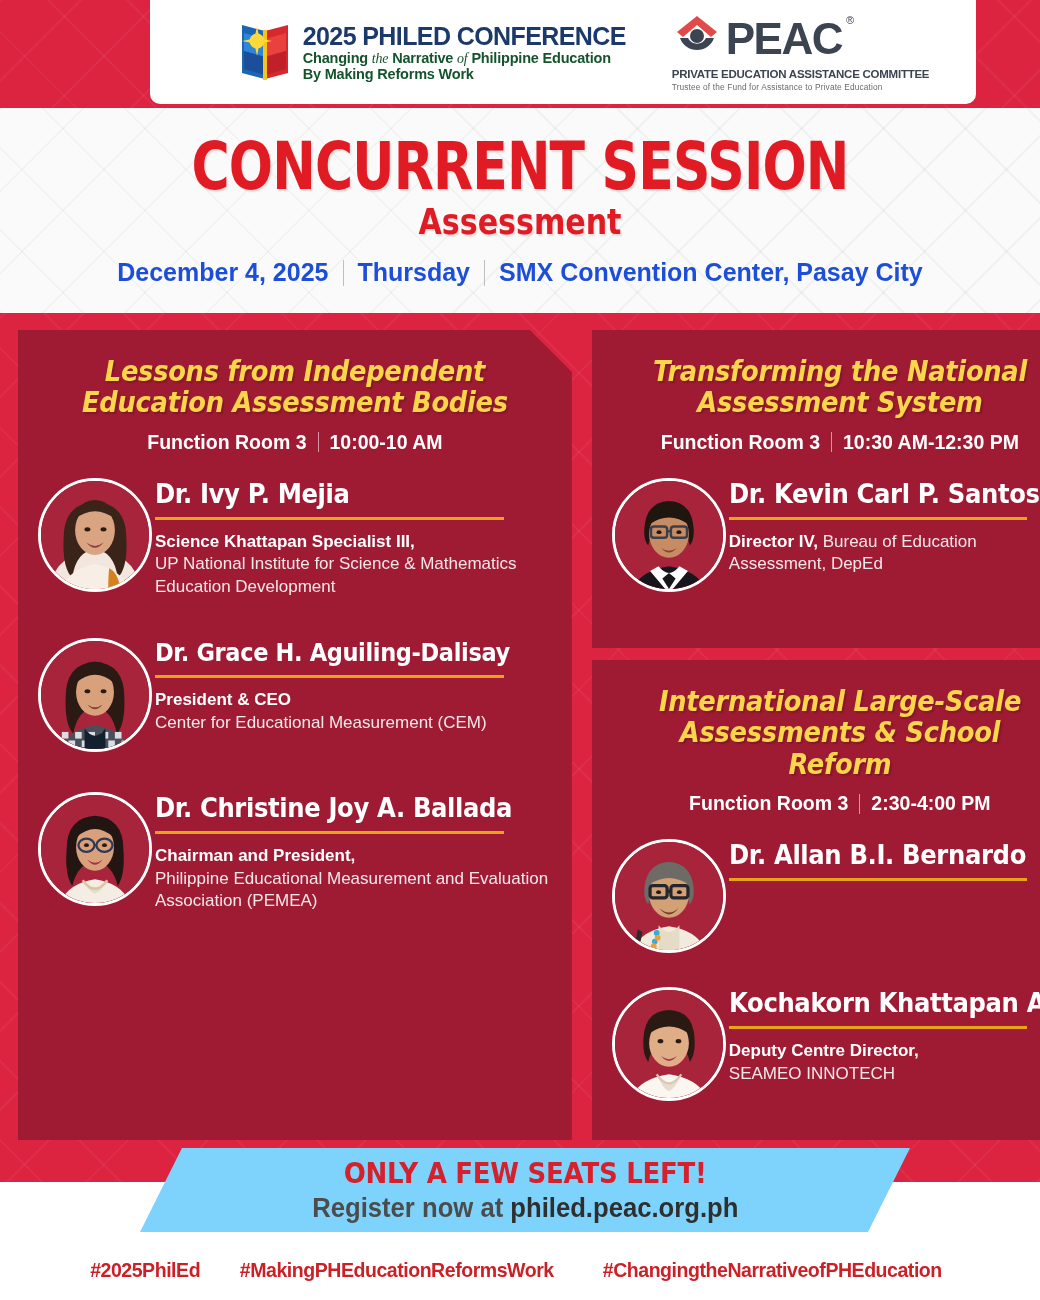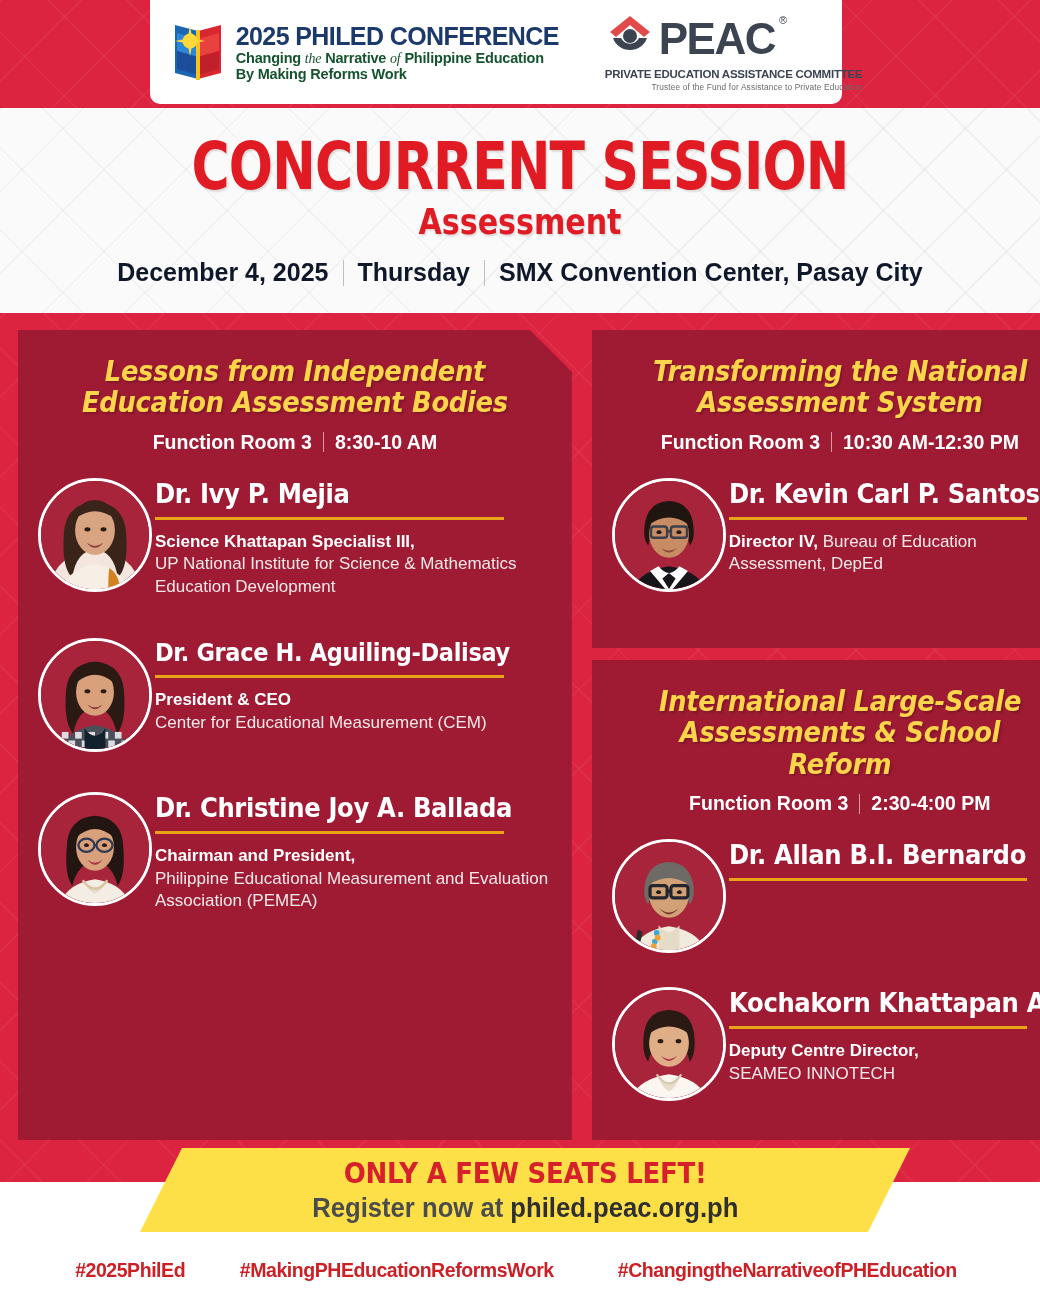--- a/index.html
+++ b/index.html
@@ -34,40 +34,40 @@
     position: absolute; inset: 0;
     background-image:
       repeating-linear-gradient(135deg, rgba(0,0,0,.035) 0 2px, transparent 2px 58px),
       repeating-linear-gradient(45deg,  rgba(0,0,0,.035) 0 2px, transparent 2px 58px);
     pointer-events: none;
   }
 
   
   .logobar {
     position: absolute; top: 0; left: 150px;
-    width: 692px; height: 104px;
+    width: 826px; height: 104px;
     background: #ffffff;
     border-radius: 0 0 10px 10px;
     display: flex; align-items: center; justify-content: center; gap: 46px;
     z-index: 6;
     padding-left: 41px;
   }
   .logo-left { display: flex; align-items: center; gap: 11px; }
   .ph-mark { position: relative; width: 54px; height: 62px; flex: none; }
   .conf-text { line-height: 1.12; }
   .conf-title {
     font-size: 25px; font-weight: bold; letter-spacing: -.6px;
     color: #1B3A6B; white-space: nowrap;
   }
   .conf-sub1, .conf-sub2 {
     font-size: 14.5px; font-weight: bold; color: #14532d;
     letter-spacing: -.2px; white-space: nowrap;
   }
   .conf-sub1 i { font-family: "Liberation Serif", serif; font-weight: normal; font-size: 14px; }
-  .logo-right { text-align: right; }
+  .logo-right { text-align: left; }
   .peac-row { display: flex; align-items: center; gap: 4px; }
   .peac-word {
     font-size: 44px; font-weight: bold; color: #3C4451;
     letter-spacing: -1.5px; line-height: .95;
   }
   .peac-reg { font-size: 11px; color: #3C4451; align-self: flex-start; margin-top: 2px; }
   .peac-l1 {
     font-size: 11.5px; font-weight: bold; color: #3C4451;
     letter-spacing: -.25px; margin-top: 2px; white-space: nowrap;
   }
@@ -91,21 +91,21 @@
     transform: scaleX(.80); transform-origin: center;
     text-shadow: 2px 2px 2px rgba(0,0,0,.12);
   }
   .sub-title {
     font-size: 35px; font-weight: bold; color: #E01B24;
     font-family: "DejaVu Sans", sans-serif;
     transform: scaleX(.86); transform-origin: center;
     margin-top: 4px; text-shadow: 1.5px 1.5px 2px rgba(0,0,0,.12);
   }
   .date-row {
-    margin-top: 16px; font-size: 25px; font-weight: bold; color: #0f172a;
+    margin-top: 16px; font-size: 25px; font-weight: bold; color: #1d4ed8;
     display: flex; justify-content: center; align-items: center; gap: 0;
   }
   .date-row span { padding: 0 14px; }
   .date-sep { width: 1px; height: 26px; background: #BFBFBF; }
 
   
   .columns {
     position: absolute; top: 330px; left: 18px;
     width: 1004px; display: flex; gap: 20px; z-index: 3;
   }
@@ -161,40 +161,40 @@
 
   
   .cta-wrap {
     position: absolute; left: 0; bottom: 60px; width: 1040px; height: 100px; z-index: 5;
   }
   .cta-white {
     position: absolute; left: 0; bottom: 0; width: 1040px; height: 58px; background: #ffffff;
   }
   .cta {
     position: absolute; left: 140px; top: 8px;
-    width: 770px; height: 84px; background: #fde047;
+    width: 770px; height: 84px; background: #7dd3fc;
     clip-path: polygon(42px 0, 100% 0, calc(100% - 42px) 100%, 0 100%);
     display: flex; flex-direction: column; align-items: center; justify-content: center;
   }
   .cta-line1 {
     color: #D6202B; font-size: 28px; font-weight: bold;
     font-family: "DejaVu Sans", sans-serif;
     letter-spacing: -.3px; transform: scaleX(.93); transform-origin: center;
   }
   .cta-line2 {
     color: #4C4C4C; font-size: 27px; font-weight: bold; margin-top: 3px;
     transform: scaleX(.95); transform-origin: center;
   }
   .cta-line2 b { color: #2F2F2F; }
 
   
   .hashtags {
     position: absolute; left: 0; bottom: 0; width: 1040px; height: 60px;
     background: #ffffff; display: flex; align-items: center; justify-content: center;
-    gap: 39px; z-index: 5;
+    gap: 24px; z-index: 5;
   }
   .hashtags span {
     color: #CC2027; font-size: 21px; font-weight: bold;
     letter-spacing: -.5px; transform: scaleX(.93);
   }
 </style>
 </head>
 <body>
 
 <div id="poster">
@@ -264,21 +264,21 @@
     <div class="col col-left">
       <div class="panel" style="min-height:810px">
         <div class="pattern-dark"></div>
         <div class="session-title">
           <div>Lessons from Independent</div>
           <div>Education Assessment Bodies</div>
         </div>
         <div class="session-meta">
           <span>Function Room 3</span>
           <i class="meta-sep"></i>
-          <span>8:30-10 AM</span>
+          <span>10:00-10 AM</span>
         </div>
 
         <div class="speaker">
           <div class="avatar">
             <svg class="face" viewBox="0 0 114 114">
               <rect width="114" height="114" fill="#A8243B"></rect>
               <ellipse cx="57" cy="110" rx="46" ry="36" fill="#F3E6DE"></ellipse>
               <path d="M24 58 q1-34 33-36 q32 2 33 36 q2 34 -9 44 q-4-28 -24-30 q-20 2 -24 30 q-11-10 -9-44z" fill="#3A2318"></path>
               <ellipse cx="57" cy="52" rx="21" ry="26" fill="#D9A482"></ellipse>
               <path d="M36 40 q21-16 42 0 q-4-20 -21-20 q-17 0 -21 20z" fill="#3A2318"></path>

